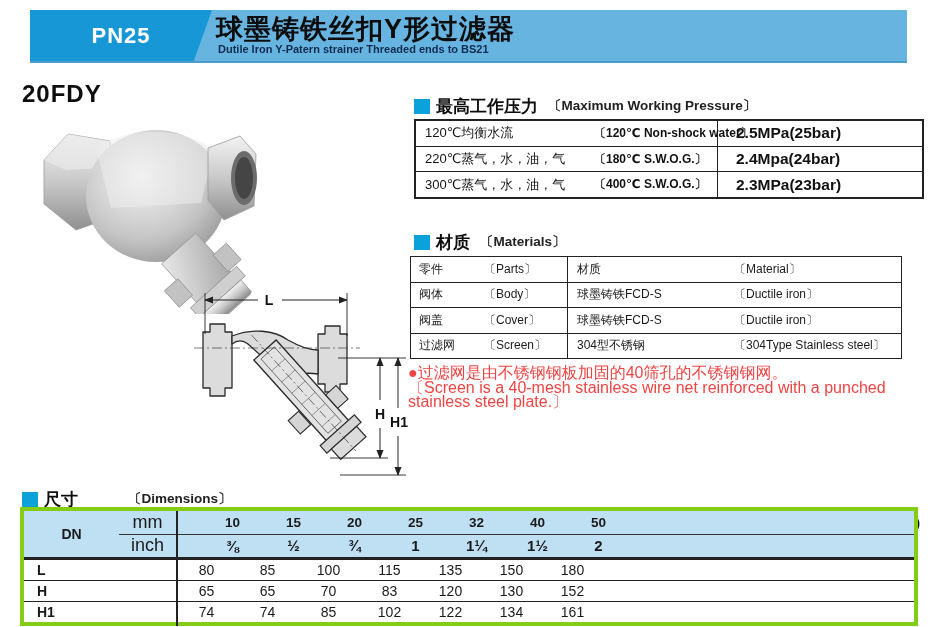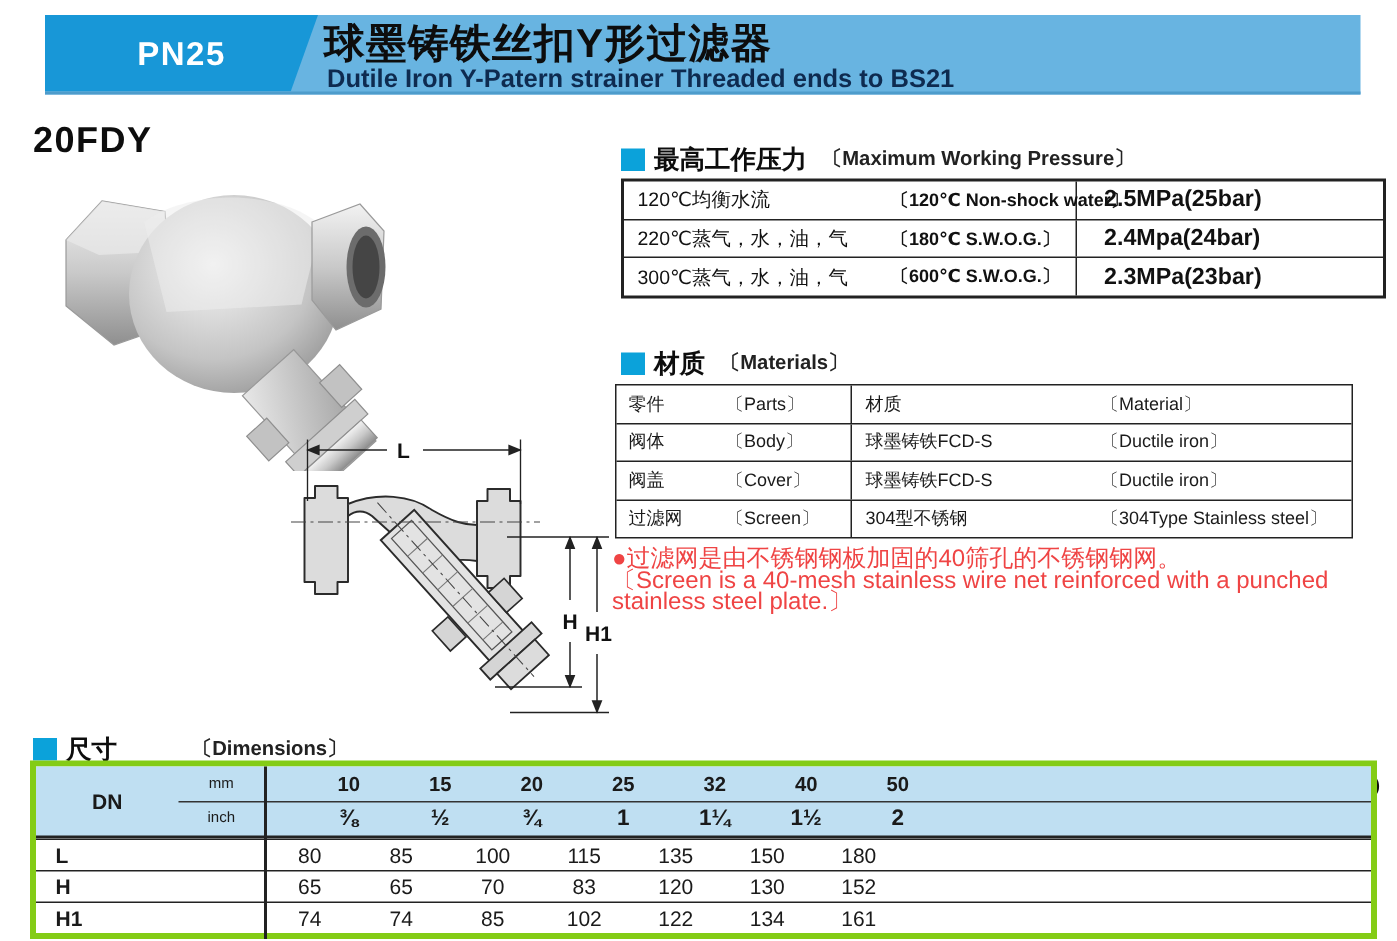--- a/index.html
+++ b/index.html
@@ -7,21 +7,21 @@
         font-family:"Liberation Sans","DejaVu Sans",sans-serif;color:#1a1a1a;}
   .abs{position:absolute;}
 
   
   #banner{left:30px;top:10px;width:877px;height:51px;background:#68b4e1;border-bottom:2px solid #4e9ccb;}
   #pn25-box{left:0;top:0;width:182px;height:51px;background:#1897d7;
             clip-path:polygon(0 0,100% 0,90% 100%,0 100%);
             display:flex;align-items:center;justify-content:center;}
   #pn25-box span{color:#fff;font-size:22px;font-weight:700;letter-spacing:1px;}
   #title-cn{left:186px;top:1px;font-size:27px;font-weight:900;color:#0d0d0d;letter-spacing:1px;white-space:nowrap;}
-  #title-en{left:188px;top:33px;font-size:17px;font-weight:700;color:#0e2b50;white-space:nowrap;}
+  #title-en{left:188px;top:33px;font-size:11px;font-weight:700;color:#0e2b50;white-space:nowrap;}
 
   
   #prodcode{left:22px;top:80px;font-size:24px;font-weight:800;color:#0d0d0d;letter-spacing:1px;}
 
   
   .sec-head{display:flex;align-items:center;gap:6px;height:18px;}
   .sec-marker{width:16px;height:15px;background:#0ba2da;flex:0 0 auto;}
   .sec-cn{font-size:17px;font-weight:800;color:#0d0d0d;white-space:nowrap;}
   .sec-en{font-size:13.5px;font-weight:700;color:#222;white-space:nowrap;margin-left:4px;}
 
@@ -54,21 +54,21 @@
 
   
   #dims-head{left:22px;top:490px;width:898px;}
   #dims-unit{left:0;top:492px;width:920px;text-align:right;font-size:12px;font-weight:600;color:#111;margin-top:24px;}
   #dims-table{left:20px;top:507px;width:898px;height:119px;border:4px solid #84cc16;box-sizing:border-box;
               display:flex;flex-direction:column;}
   #dims-header{position:relative;height:46px;background:#bfdff2;border-bottom:2px solid #222;display:flex;}
   .dn-cell{width:95px;display:flex;align-items:center;justify-content:center;
            font-size:14px;font-weight:700;}
   .mi-col{width:57px;display:flex;flex-direction:column;}
-  .mi-col div{flex:1;display:flex;align-items:center;justify-content:center;font-size:10px;}
+  .mi-col div{flex:1;display:flex;align-items:center;justify-content:center;font-size:18px;}
   #mi-divider{position:absolute;left:95px;right:0;top:22.5px;height:1px;background:#333;}
   #v-divider{position:absolute;left:152px;top:0;width:1.5px;background:#222;}
   .d-datarow{flex:1;display:flex;align-items:center;}
   .d-cell{width:61px;text-align:center;font-size:13.5px;font-weight:700;}
   .d-cell:first-child{margin-left:26px;}
   .d-bodyrow{flex:1;display:flex;align-items:center;border-top:1.5px solid #222;background:#fff;}
   .d-label{width:152px;box-sizing:border-box;padding-left:13px;font-size:14px;font-weight:700;}
   .d-val{width:61px;text-align:center;font-size:14px;font-weight:500;}
   .d-val:first-of-type{margin-left:26px;}
   .frac{font-size:15px;font-weight:700;}
@@ -197,21 +197,21 @@
       <div class="p-row">
         <div class="p-desc">
           <span class="p-cn">220℃蒸气，水，油，气</span>
           <span class="p-en">〔180℃ S.W.O.G.〕</span>
         </div>
         <div class="p-val">2.4Mpa(24bar)</div>
       </div>
       <div class="p-row">
         <div class="p-desc">
           <span class="p-cn">300℃蒸气，水，油，气</span>
-          <span class="p-en">〔600℃ S.W.O.G.〕</span>
+          <span class="p-en">〔400℃ S.W.O.G.〕</span>
         </div>
         <div class="p-val">2.3MPa(23bar)</div>
       </div>
     </div>
 
   <div class="abs sec-head" style="left:414px;top:233px;">
     <div class="sec-marker"></div>
     <div class="sec-cn">材质</div>
     <div class="sec-en">〔Materials〕</div>
   </div>

